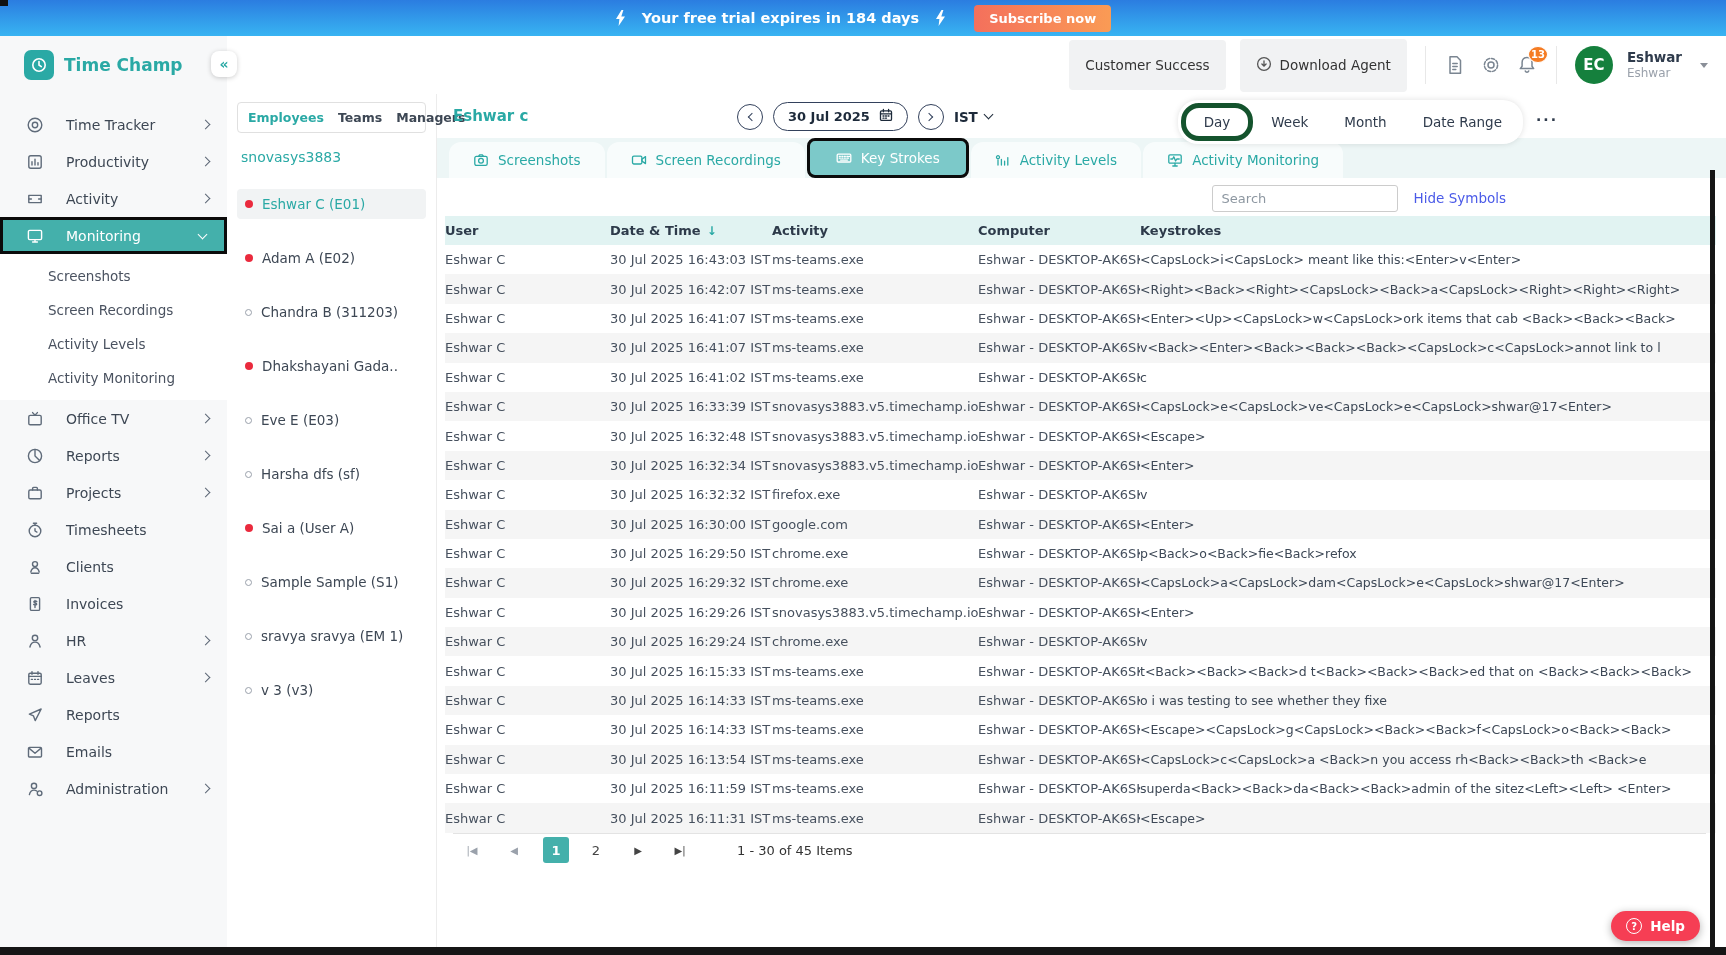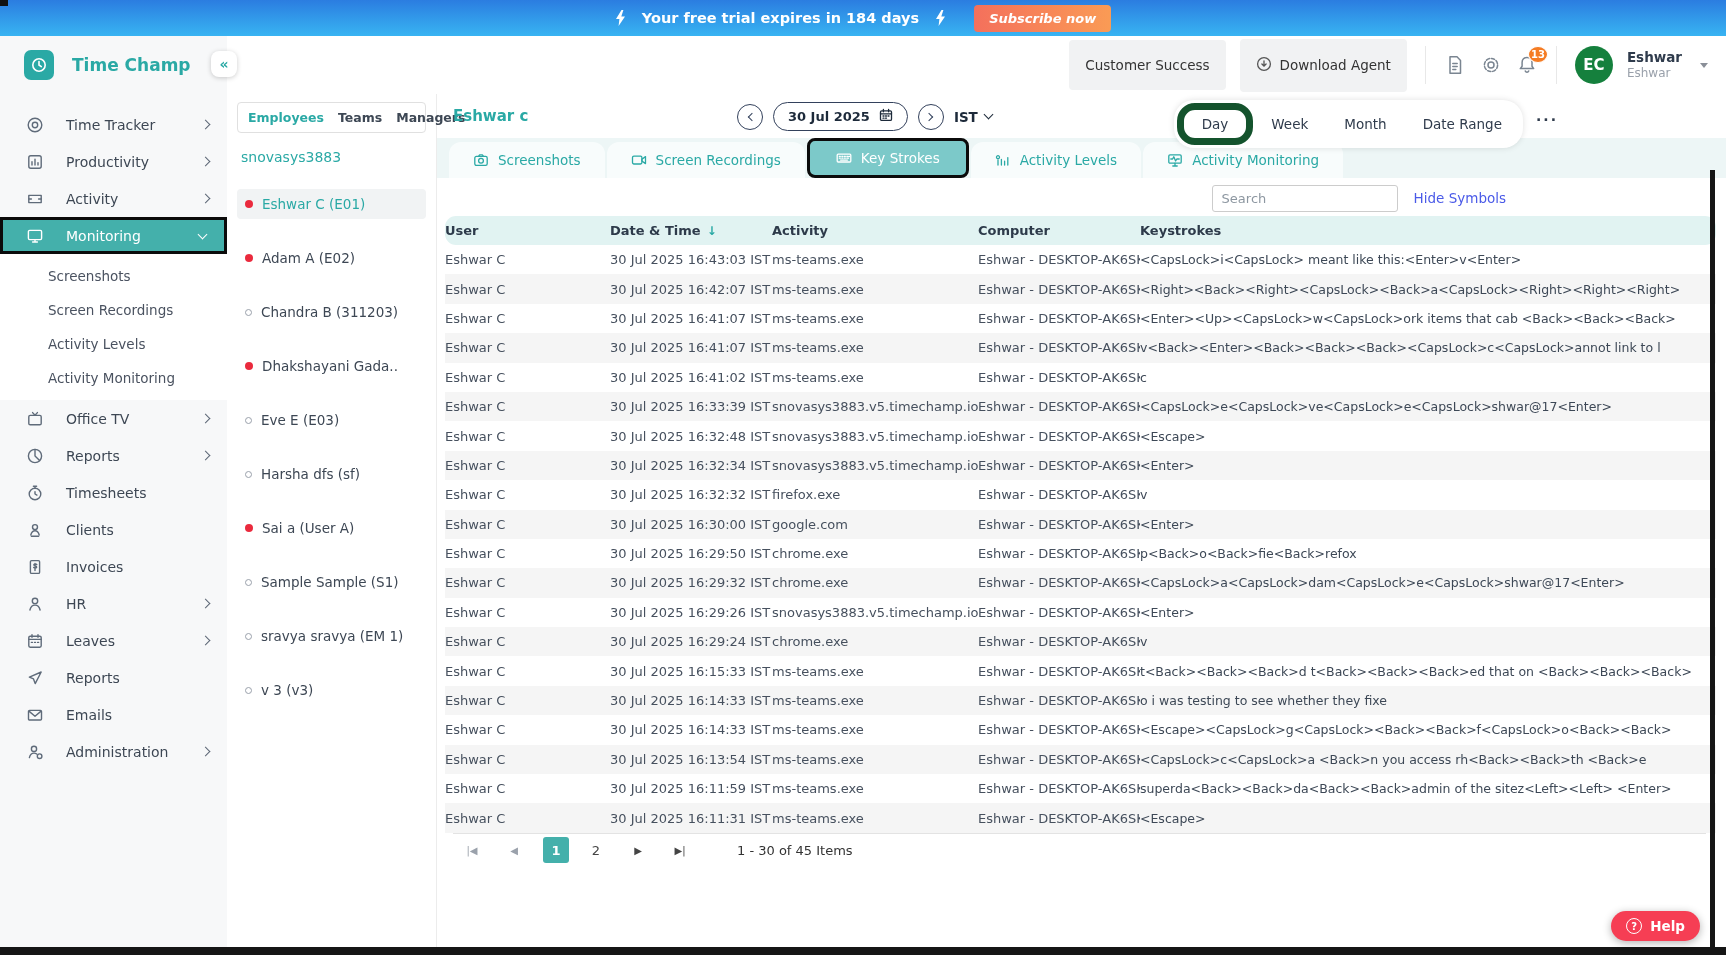--- a/index.html
+++ b/index.html
@@ -2,21 +2,21 @@
 <html><head>
 <meta charset="utf-8">
 <style>
   * { margin:0; padding:0; box-sizing:border-box; }
   html,body { width:1726px; height:955px; }
   body { font-family:"DejaVu Sans", sans-serif; background:#fff; position:relative; overflow:hidden; color:#333; }
 
   
   .banner { height:36px; background:linear-gradient(180deg,#2b7de0,#38b4f2); display:flex; align-items:center; justify-content:center; gap:16px; color:#fff; }
   .banner-text { font-weight:bold; font-size:14.5px; }
-  .subscribe-btn { background:linear-gradient(90deg,#f4705c,#fa9b55); color:#fff; font-weight:bold; font-size:13px; padding:6px 15px; border-radius:4px; margin-left:12px; cursor:pointer;font-style:italic; }
+  .subscribe-btn { background:linear-gradient(90deg,#f4705c,#fa9b55); color:#fff; font-weight:bold; font-size:13px; padding:6px 15px; border-radius:4px; margin-left:12px; cursor:pointer; }
   .bolt svg { display:block; }
 
   
   .app { display:flex; height:919px; }
   .sidebar { width:227px; background:#f7f8f9; position:relative; flex:0 0 227px; }
   .main-area { flex:1; display:flex; flex-direction:column; min-width:0; }
 
   
   .topbar { height:58px; background:#fff; display:flex; align-items:center; justify-content:flex-end; gap:14px; padding-right:18px; }
   .hdr-btn { background:#f1f2f3; border-radius:4px; padding:17px 16px; font-size:13.5px; color:#333; display:flex; align-items:center; gap:8px; cursor:pointer; white-space:nowrap; }
@@ -24,21 +24,21 @@
   .icon-btn { color:#7a8591; display:flex; align-items:center; cursor:pointer; }
   .bell-wrap { position:relative; }
   .badge { position:absolute; top:-8px; right:-10px; background:#f57c24; color:#fff; border-radius:50%; min-width:17px; height:17px; font-size:10px; font-weight:bold; display:flex; align-items:center; justify-content:center; border:1.5px solid #fff; padding:0 2px; }
   .avatar { width:38px; height:38px; border-radius:50%; background:#15803d; color:#fff; font-weight:bold; font-size:15px; display:flex; align-items:center; justify-content:center; }
   .user-names { line-height:1.25; }
   .user-name { font-size:13.5px; font-weight:600; color:#2f3b4c; }
   .user-sub { font-size:12px; color:#9aa1ab; }
   .caret-down { width:0; height:0; border-left:4px solid transparent; border-right:4px solid transparent; border-top:5px solid #8a8f98; margin-left:4px; }
 
   
-  .logo-row { height:58px; display:flex; align-items:center; gap:18px; padding-left:24px; position:relative; }
+  .logo-row { height:58px; display:flex; align-items:center; gap:10px; padding-left:24px; position:relative; }
   .logo-mark { width:30px; height:30px; border-radius:7px; background:#2aa9a5; display:flex; align-items:center; justify-content:center; }
   .brand { color:#2aa9a5; font-size:17px; font-weight:600; }
   .collapse-btn { position:absolute; top:15px; right:-10px; width:26px; height:26px; background:#fff; border-radius:8px; box-shadow:0 1px 5px rgba(0,0,0,.2); color:#2aa9a5; display:flex; align-items:center; justify-content:center; font-size:14px; font-weight:bold; z-index:6; cursor:pointer; }
   .side-list { padding-top:12px; }
   .side-item { height:37px; display:flex; align-items:center; gap:22px; padding:0 18px 0 26px; color:#3d4754; font-size:14px; cursor:pointer; }
   .side-item .s-icon { width:18px; height:18px; color:#5f6b7a; display:flex; align-items:center; }
   .side-item .s-label { flex:1; white-space:nowrap; }
   .side-item.active { background:#44b0ab; color:#fff; border:3px solid #0b0b0b; padding-left:23px; }
   .side-item.active .s-icon { color:#fff; }
   .chev { width:7px; height:7px; border-right:1.7px solid #5c6675; border-bottom:1.7px solid #5c6675; transform:rotate(-45deg); flex:0 0 auto; }
@@ -66,36 +66,36 @@
   .date-nav { position:absolute; left:300px; top:8px; display:flex; align-items:center; gap:10px; }
   .nav-circle { width:26px; height:26px; border:1px solid #33415c; border-radius:50%; display:flex; align-items:center; justify-content:center; cursor:pointer; }
   .nav-circle .chev { border-color:#33415c; width:6px; height:6px; }
   .chev.left { transform:rotate(135deg); margin-left:3px; }
   .chev.right { transform:rotate(-45deg); margin-right:3px; }
   .date-pill { border:1px solid #33415c; border-radius:16px; padding:5px 14px; display:flex; align-items:center; gap:9px; font-weight:bold; font-size:13px; color:#1d2a3a; cursor:pointer; }
   .tz-select { display:flex; align-items:center; gap:7px; font-weight:bold; font-size:13.5px; color:#1d2a3a; cursor:pointer; }
   .tz-select .chev { border-color:#1d2a3a; transform:rotate(45deg); margin-top:-4px; }
   .range-pill { position:absolute; right:203px; top:6px; background:#fff; border-radius:20px; box-shadow:0 0 6px rgba(0,0,0,.12); display:flex; align-items:center; padding:3px; }
   .range-item { padding:6px 18px; font-size:13.5px; color:#2f3b4c; cursor:pointer; white-space:nowrap; }
-  .range-item.active { border:7px solid #14532d; border-radius:18px;text-align:right; }
+  .range-item.active { border:5px solid #14532d; border-radius:18px;text-align:right; }
   .more-btn { position:absolute; right:168px; top:14px; color:#2f3b4c; font-weight:bold; letter-spacing:2px; cursor:pointer; font-size:14px; }
 
   .tab-band { height:40px; background:#edf6f6; display:flex; align-items:flex-end; padding-left:12px; }
   .vtab { display:flex; align-items:center; gap:9px; padding:0 24px; height:36px; border-radius:12px 12px 0 0; color:#2aa9a5; background:#f8fcfc; font-size:13.5px; margin-right:2px; cursor:pointer; white-space:nowrap; }
   .vtab .v-icon { display:flex; align-items:center; }
   .vtab.active { background:#7cc9c9; color:#fff; border:3px solid #0b0b0b; height:40px; border-radius:8px; padding:0 26px; }
 
   .toolbar { height:32px; margin-top:4px; display:flex; align-items:center; justify-content:flex-end; gap:16px; padding-right:220px; }
   .search-input { width:186px; height:27px; border:1px solid #ccc; border-radius:3px; padding:0 9px; font-size:13px; color:#333; font-family:"DejaVu Sans",sans-serif; outline:none; }
   .search-input::placeholder { color:#8d97a1; }
   .hide-symbols { color:#4a5ae8; font-size:13.5px; cursor:pointer; }
 
   .grid-table { margin:2px 10px 0 8px; }
   .t-header, .t-row { display:grid; grid-template-columns:165px 162px 206px 162px 1fr; align-items:center; }
-  .t-header { background:#e1f3f2; height:29px; font-weight:bold; font-size:13px; color:#2d3a4a;border-radius:11px; }
+  .t-header { background:#e1f3f2; height:29px; font-weight:bold; font-size:13px; color:#2d3a4a; }
   .t-header .hcell { display:flex; align-items:center; gap:6px; white-space:nowrap; }
   .sort-arrow { color:#2aa9a5; font-size:12px; font-weight:bold; }
   .t-row { height:29.4px; font-size:13px; color:#46505e; }
   .t-row:nth-child(even) { background:#f5f5f5; }
   .t-row span { white-space:nowrap; overflow:hidden; }
   .keys-cell { font-size:12.5px; color:#3d4856; }
 
   .pagination { height:34px; border-top:1px solid #e3e3e3; margin:0 10px 0 8px; display:flex; align-items:center; gap:16px; padding-left:6px; font-size:13px; color:#444; }
   .pg-btn { min-width:26px; height:26px; display:flex; align-items:center; justify-content:center; border-radius:3px; cursor:pointer; font-size:10px; color:#9aa1ab; }
   .pg-btn.dark { color:#444; }
@@ -202,20 +202,30 @@
           <span class="chev"></span>
         </div>
         <div class="side-item">
           <span class="s-icon">
             <svg width="18" height="18" viewBox="0 0 18 18" fill="none" stroke="currentColor" stroke-width="1.4" stroke-linecap="round" stroke-linejoin="round">
               <circle cx="9" cy="9" r="6.6"></circle>
               <path d="M9 9V2.4M9 9l4.6 4.6"></path>
             </svg>
           </span>
           <span class="s-label">Reports</span>
+          <span class="chev"></span>
+        </div>
+        <div class="side-item">
+          <span class="s-icon">
+            <svg width="18" height="18" viewBox="0 0 18 18" fill="none" stroke="currentColor" stroke-width="1.4" stroke-linecap="round" stroke-linejoin="round">
+              <rect x="2.8" y="6" width="12.4" height="8.8" rx="1.4"></rect>
+              <path d="M6.6 6V4.4a1 1 0 011-1h2.8a1 1 0 011 1V6"></path>
+            </svg>
+          </span>
+          <span class="s-label">Projects</span>
           <span class="chev"></span>
         </div>
         <div class="side-item">
           <span class="s-icon">
             <svg width="18" height="18" viewBox="0 0 18 18" fill="none" stroke="currentColor" stroke-width="1.4" stroke-linecap="round" stroke-linejoin="round">
               <circle cx="9" cy="10" r="5.8"></circle>
               <path d="M9 7.6V10l1.9 1.1M7.4 2.2h3.2M9 2.2v1.9"></path>
             </svg>
           </span>
           <span class="s-label">Timesheets</span>

